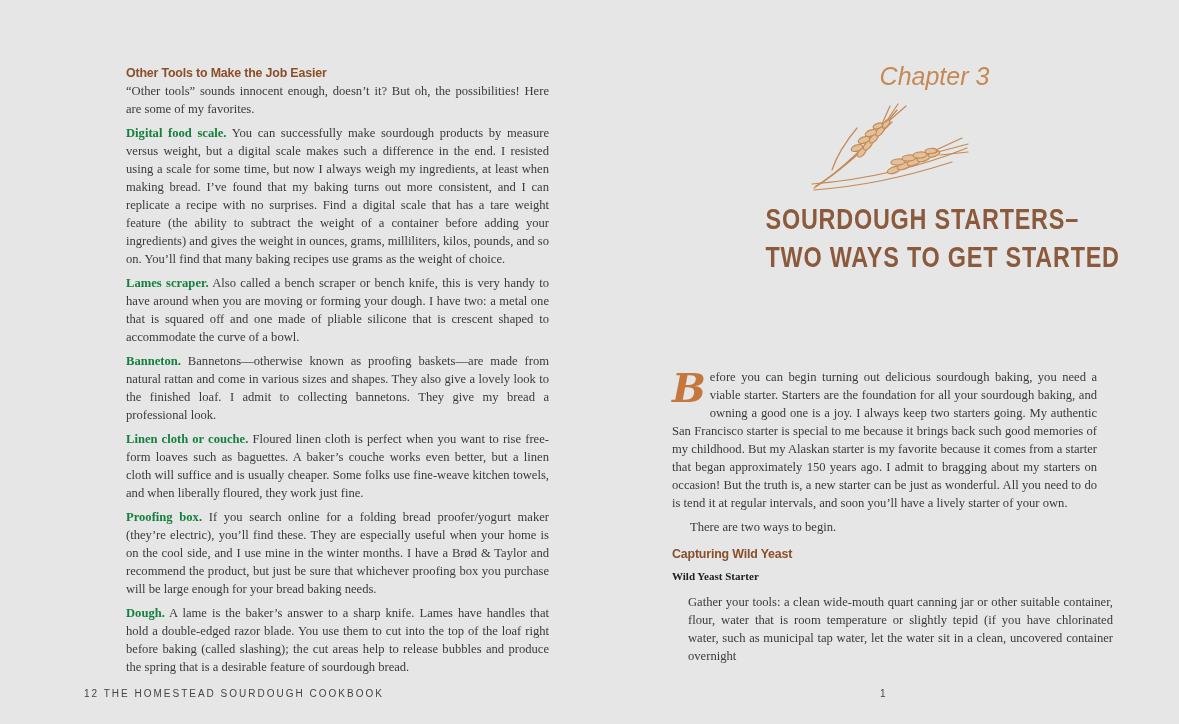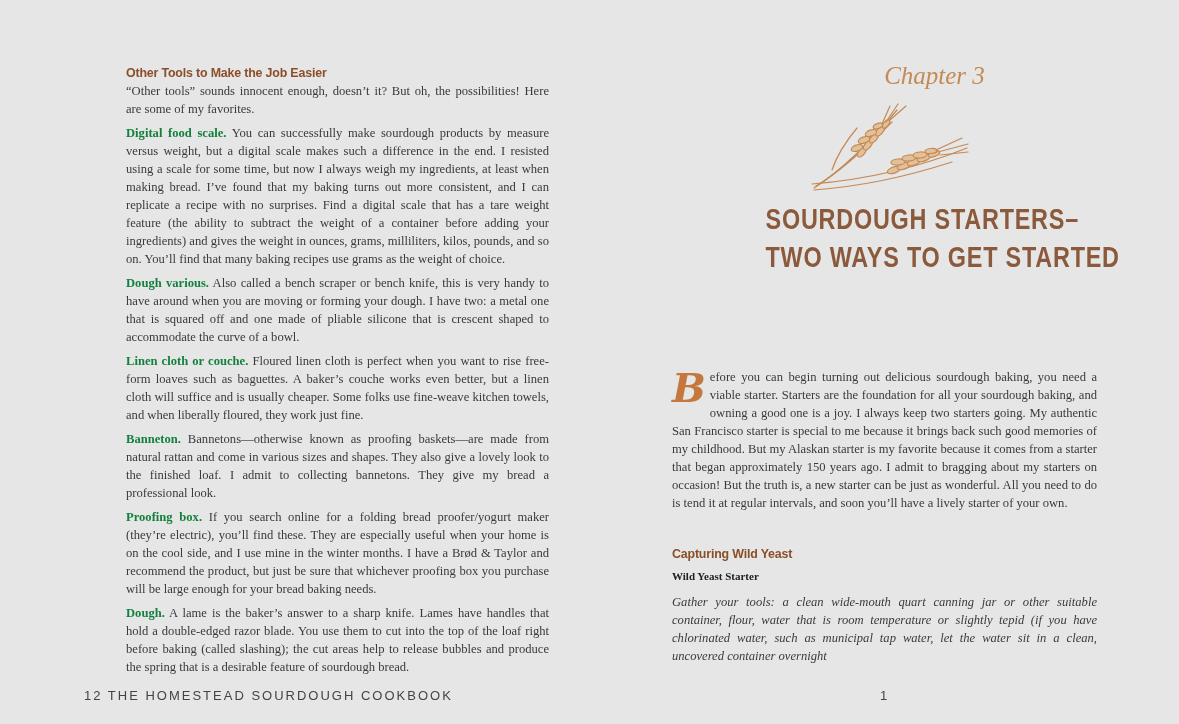--- a/index.html
+++ b/index.html
@@ -31,30 +31,30 @@
     margin:0 0 6px 0;
   }
   .term { font-weight:bold; color:#15803d; }
 
   .left-heading { position:absolute; top:65px; left:0; }
   .left-body { position:absolute; top:82px; left:0; width:423px; }
 
   .footer {
     position:absolute; top:688px;
     font-family:"Liberation Sans", "DejaVu Sans", sans-serif;
-    font-size:13px;
+    font-size:10px;
     letter-spacing:2px;
     color:#444;
   }
   .footer-left { left:84px; }
   .footer-right { left:880px; letter-spacing:1px; }
 
   .chapter-label {
     position:absolute; top:62px; left:0; width:425px; text-align:center;
-    font-family:Liberation Serif, serif;
+    font-family:Liberation Sans, sans-serif;
     font-style:italic;
     font-size:25px;
     color:#c48a55;
     padding-left:100px; box-sizing:border-box;
   }
   .wheat { position:absolute; top:100px; left:130px; width:170px; height:95px; }
 
   .chapter-title {
     position:absolute; top:200px; left:0; width:425px;
     text-align:center;
@@ -82,33 +82,33 @@
     margin:0 4px 0 0;
     padding-top:2px;
   }
   .indent { text-indent:18px; }
 
   .right-heading { position:absolute; top:546px; left:0; }
   .subheading {
     position:absolute; top:570px; left:0;
     font-weight:bold; font-size:11px; color:#222;
   }
-  .right-body { position:absolute; top:593px; left:0; width:425px;font-style:italic; }
+  .right-body { position:absolute; top:593px; left:16px; width:425px; }
 </style>
 </head>
 <body>
 
 <div class="page page-left">
   <div class="section-heading left-heading">Other Tools to Make the Job Easier</div>
   <div class="left-body">
     <p class="p">“Other tools” sounds innocent enough, doesn’t it? But oh, the possibilities! Here are some of my favorites.</p>
     <p class="p"><span class="term">Digital food scale.</span><span> You can successfully make sourdough products by measure versus weight, but a digital scale makes such a difference in the end. I resisted using a scale for some time, but now I always weigh my ingredients, at least when making bread. I’ve found that my baking turns out more consistent, and I can replicate a recipe with no surprises. Find a digital scale that has a tare weight feature (the ability to subtract the weight of a container before adding your ingredients) and gives the weight in ounces, grams, milliliters, kilos, pounds, and so on. You’ll find that many baking recipes use grams as the weight of choice.</span></p>
-    <p class="p"><span class="term">Dough various.</span><span> Also called a bench scraper or bench knife, this is very handy to have around when you are moving or forming your dough. I have two: a metal one that is squared off and one made of pliable silicone that is crescent shaped to accommodate the curve of a bowl.</span></p>
+    <p class="p"><span class="term">Lames scraper.</span><span> Also called a bench scraper or bench knife, this is very handy to have around when you are moving or forming your dough. I have two: a metal one that is squared off and one made of pliable silicone that is crescent shaped to accommodate the curve of a bowl.</span></p>
+    <p class="p"><span class="term">Banneton.</span><span> Bannetons—otherwise known as proofing baskets—are made from natural rattan and come in various sizes and shapes. They also give a lovely look to the finished loaf. I admit to collecting bannetons. They give my bread a professional look.</span></p>
     <p class="p"><span class="term">Linen cloth or couche.</span><span> Floured linen cloth is perfect when you want to rise free-form loaves such as baguettes. A baker’s couche works even better, but a linen cloth will suffice and is usually cheaper. Some folks use fine-weave kitchen towels, and when liberally floured, they work just fine.</span></p>
-    <p class="p"><span class="term">Banneton.</span><span> Bannetons—otherwise known as proofing baskets—are made from natural rattan and come in various sizes and shapes. They also give a lovely look to the finished loaf. I admit to collecting bannetons. They give my bread a professional look.</span></p>
     <p class="p"><span class="term">Proofing box.</span><span> If you search online for a folding bread proofer/yogurt maker (they’re electric), you’ll find these. They are especially useful when your home is on the cool side, and I use mine in the winter months. I have a Brød &amp; Taylor and recommend the product, but just be sure that whichever proofing box you purchase will be large enough for your bread baking needs.</span></p>
     <p class="p"><span class="term">Dough.</span><span> A lame is the baker’s answer to a sharp knife. Lames have handles that hold a double-edged razor blade. You use them to cut into the top of the loaf right before baking (called slashing); the cut areas help to release bubbles and produce the spring that is a desirable feature of sourdough bread.</span></p>
   </div>
 </div>
 <div class="footer footer-left">12  THE HOMESTEAD SOURDOUGH COOKBOOK</div>
 
 <div class="page page-right">
   <div class="chapter-label">Chapter 3</div>
 
   <svg class="wheat" viewBox="0 0 170 95" fill="none" stroke="#c48a55" stroke-width="1.2" stroke-linecap="round">
@@ -149,20 +149,21 @@
       <path d="M134 50 L160 38"></path>
   </svg>
 
   <div class="chapter-title">
     <div>SOURDOUGH STARTERS–</div>
     <div>TWO WAYS TO GET STARTED</div>
   </div>
 
   <div class="intro">
     <p class="p"><span class="dropcap">B</span><span>efore you can begin turning out delicious sourdough baking, you need a viable starter. Starters are the foundation for all your sourdough baking, and owning a good one is a joy. I always keep two starters going. My authentic San Francisco starter is special to me because it brings back such good memories of my childhood. But my Alaskan starter is my favorite because it comes from a starter that began approximately 150 years ago. I admit to bragging about my starters on occasion! But the truth is, a new starter can be just as wonderful. All you need to do is tend it at regular intervals, and soon you’ll have a lively starter of your own.</span></p>
+    <p class="p indent">There are two ways to begin.</p>
   </div>
 
   <div class="section-heading right-heading">Capturing Wild Yeast</div>
   <div class="subheading">Wild Yeast Starter</div>
   <div class="right-body">
     <p class="p">Gather your tools: a clean wide-mouth quart canning jar or other suitable container, flour, water that is room temperature or slightly tepid (if you have chlorinated water, such as municipal tap water, let the water sit in a clean, uncovered container overnight</p>
   </div>
 </div>
 <div class="footer footer-right">1</div>
 

